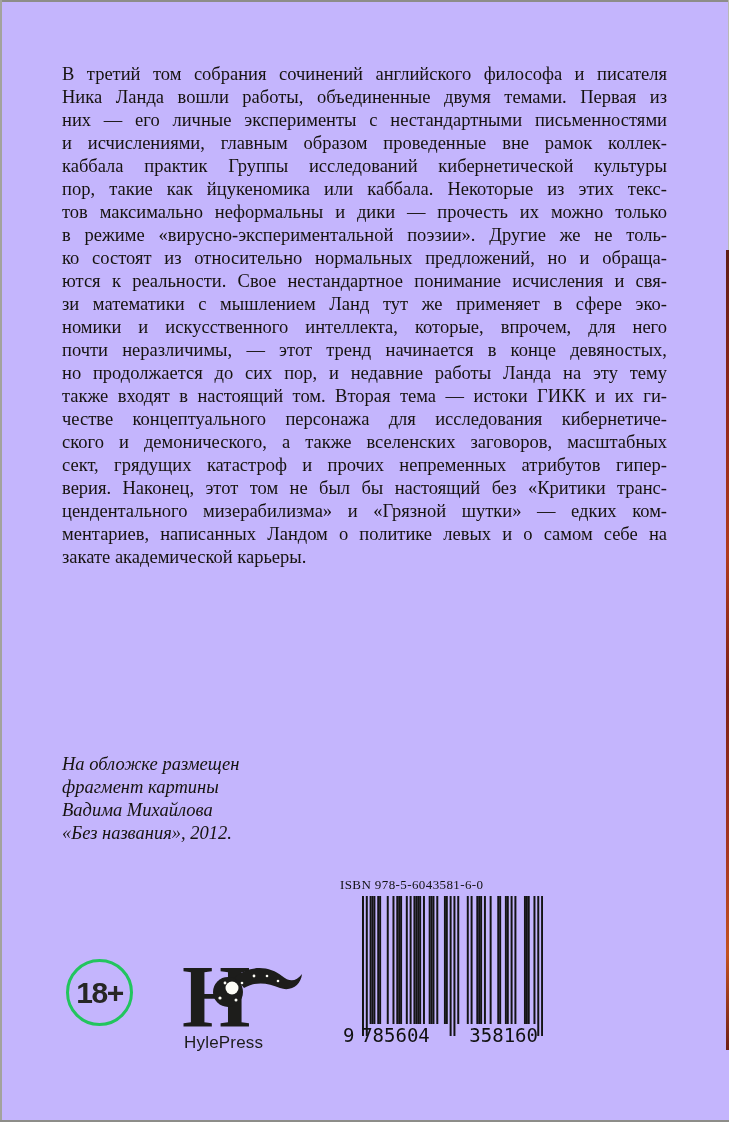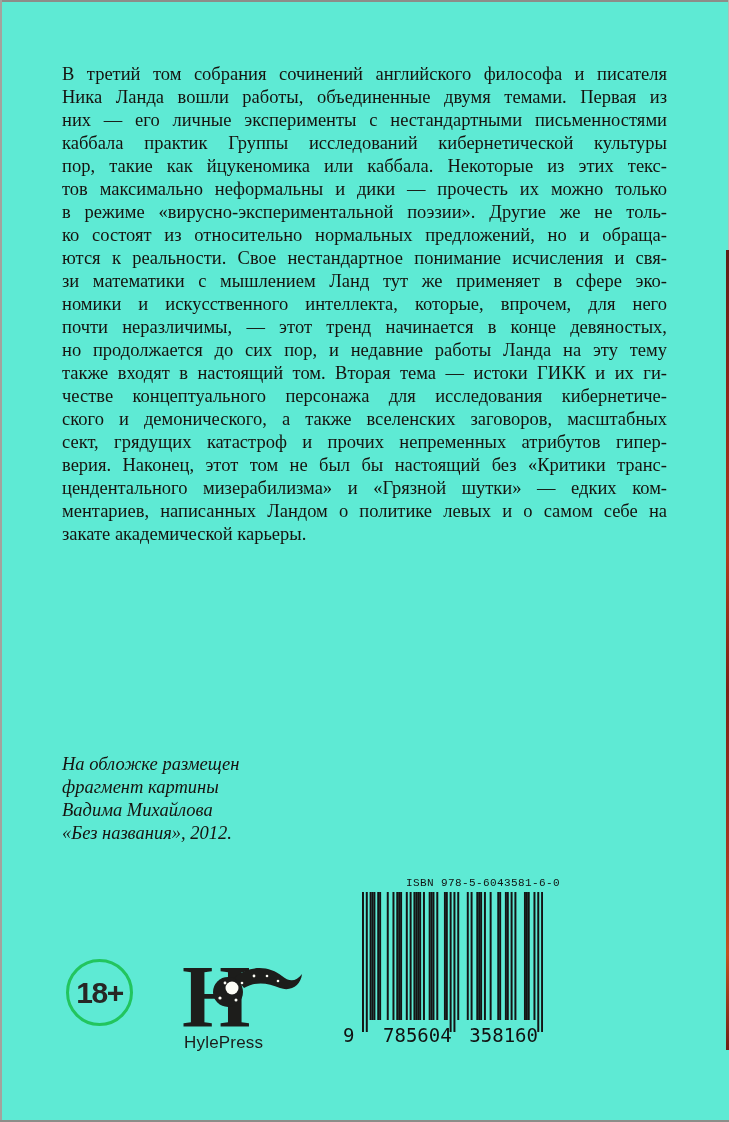--- a/index.html
+++ b/index.html
@@ -1,19 +1,19 @@
 <!DOCTYPE html>
 <html><head>
 <meta charset="utf-8">
 <style>
   html,body{margin:0;padding:0;background:#e9e9e6;}
   .cover{
     position:relative;
     width:729px;height:1122px;
-    background:#5eead4;
+    background:#c4b5fd;
     overflow:hidden;
     font-family:"Liberation Serif", serif;
     color:#16130f;
   }
   
   .edge-top{position:absolute;top:0;left:0;right:0;height:2px;background:#8d8d89;}
   .edge-left{position:absolute;top:0;left:0;width:2px;bottom:0;background:#a3a39d;}
   .edge-bottom{position:absolute;bottom:0;left:0;right:0;height:2px;background:#8d8d89;}
   .edge-right-gray{position:absolute;top:0;right:0;width:1px;height:252px;background:#b9b9b3;}
   .edge-right-red{
@@ -32,34 +32,34 @@
 
   
   .note{
     position:absolute;left:62px;top:753px;
     font-style:italic;font-size:18.5px;line-height:23px;
   }
 
   
   .barcode-block{position:absolute;left:340px;top:877px;width:220px;height:172px;}
   .isbn-label{
-    width:100%;text-align:right;
-    font-family:Liberation Mono, monospace;
-    font-size:11px;letter-spacing:.4px;color:#111;
+    width:100%;text-align:left;
+    font-family:Liberation Serif, serif;
+    font-size:13px;letter-spacing:.4px;color:#111;
     white-space:nowrap;
   }
   .barcode-svg{display:block;margin:3px 0 0 22px;}
   .barcode-svg rect{fill:#141414;}
   .bc-digits span{
     position:absolute;top:147px;
     font-family:"DejaVu Sans Mono", monospace;
     font-size:19px;color:#111;white-space:nowrap;
   }
   .bc-first{left:3px;}
-  .bc-left{left:43px;width:81px;}
+  .bc-left{left:15px;width:81px;text-align:center;}
   .bc-right{left:117px;width:81px;text-align:right;}
 
   
   .age-badge{
     position:absolute;left:66px;top:959px;
     width:61px;height:61px;border:3px solid #22c55e;border-radius:50%;
     display:flex;align-items:center;justify-content:center;
     font-family:"Liberation Sans", sans-serif;
     font-weight:800;font-size:30px;letter-spacing:-1.5px;color:#272725;
   }
@@ -79,20 +79,21 @@
   <div class="edge-top"></div>
   <div class="edge-left"></div>
   <div class="edge-bottom"></div>
   <div class="edge-right-gray"></div>
   <div class="edge-right-red"></div>
 
   <div class="main-text">
       <div class="line">В третий том собрания сочинений английского философа и писателя</div>
       <div class="line">Ника Ланда вошли работы, объединенные двумя темами. Первая из</div>
       <div class="line">них — его личные эксперименты с нестандартными письменностями</div>
+      <div class="line">и исчислениями, главным образом проведенные вне рамок коллек-</div>
       <div class="line">каббала практик Группы исследований кибернетической культуры</div>
       <div class="line">пор, такие как йцукеномика или каббала. Некоторые из этих текс-</div>
       <div class="line">тов максимально неформальны и дики — прочесть их можно только</div>
       <div class="line">в режиме «вирусно-экспериментальной поэзии». Другие же не толь-</div>
       <div class="line">ко состоят из относительно нормальных предложений, но и обраща-</div>
       <div class="line">ются к реальности. Свое нестандартное понимание исчисления и свя-</div>
       <div class="line">зи математики с мышлением Ланд тут же применяет в сфере эко-</div>
       <div class="line">номики и искусственного интеллекта, которые, впрочем, для него</div>
       <div class="line">почти неразличимы, — этот тренд начинается в конце девяностых,</div>
       <div class="line">но продолжается до сих пор, и недавние работы Ланда на эту тему</div>

